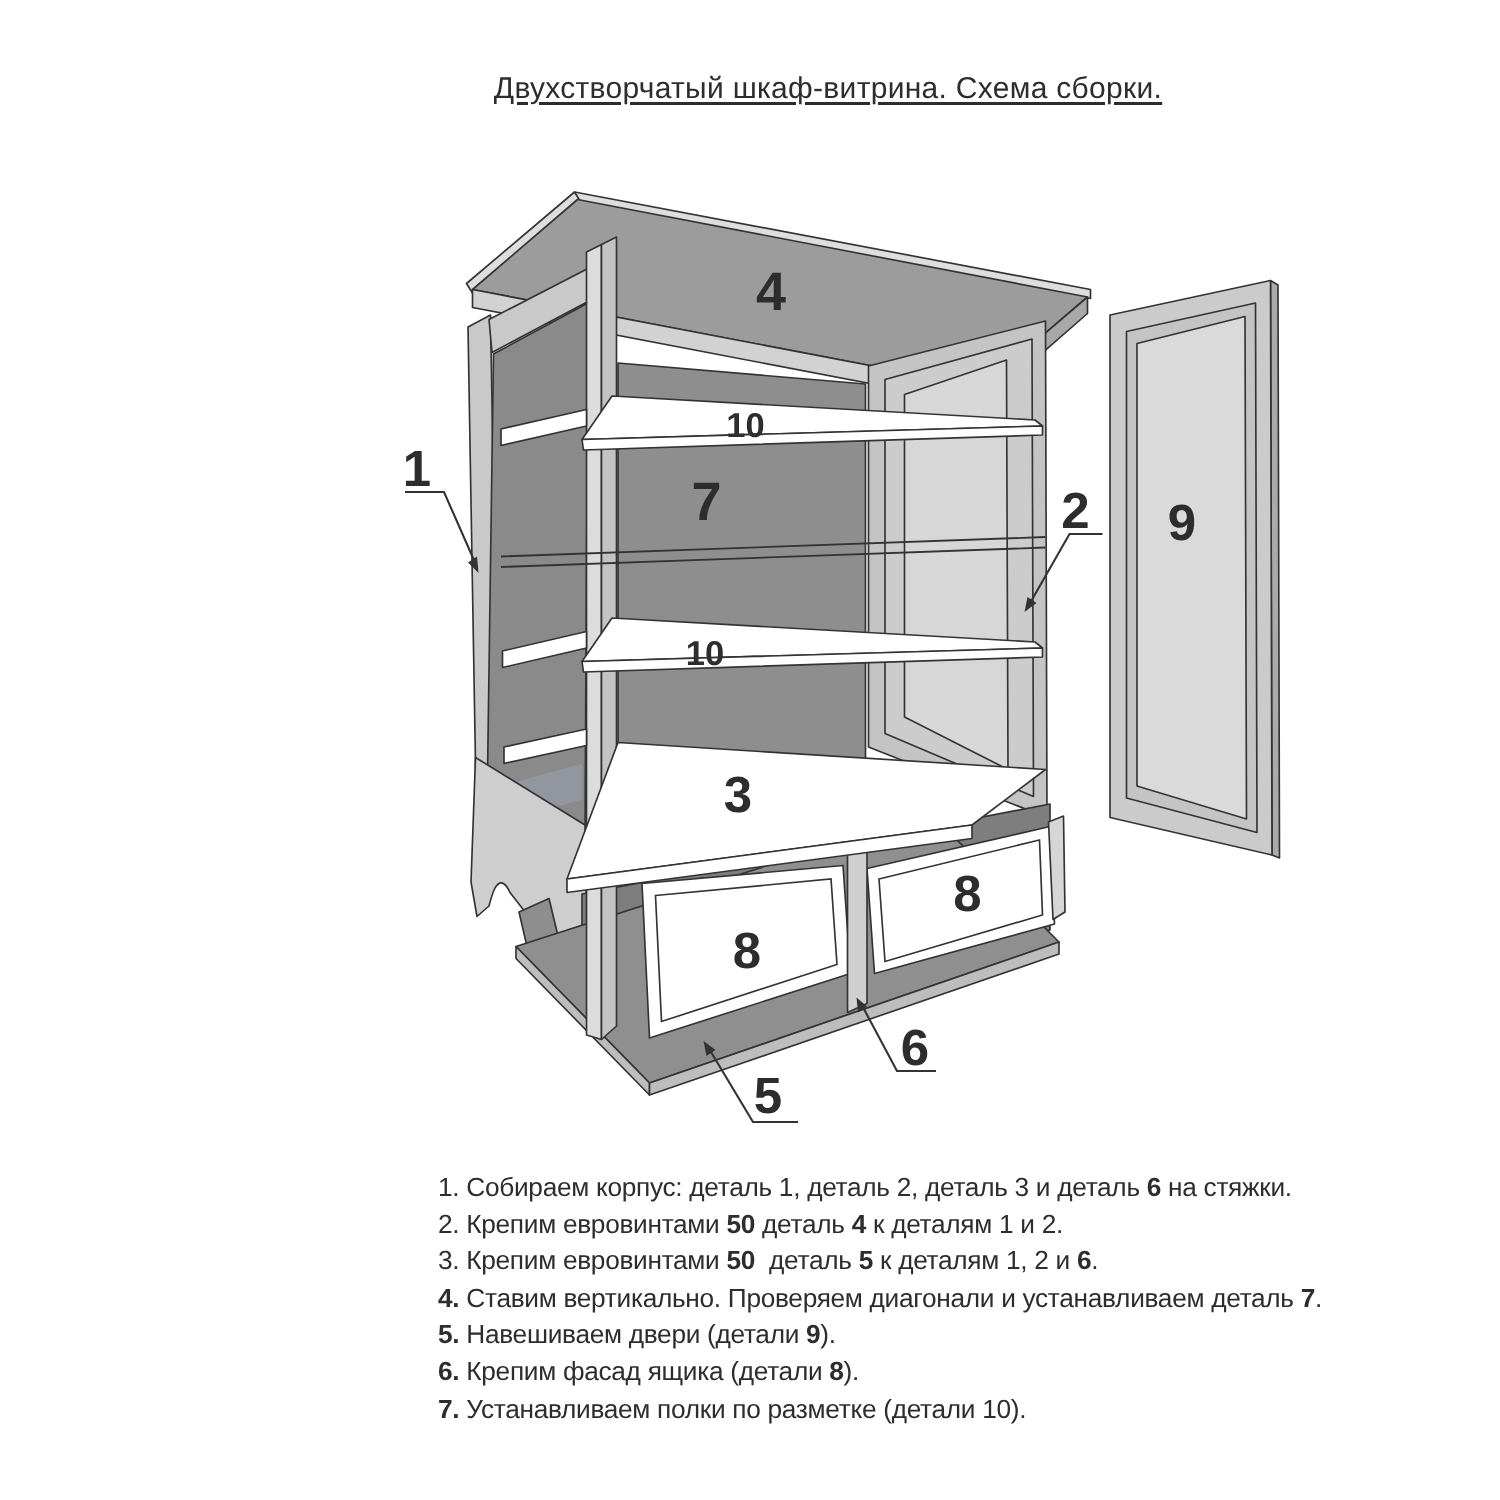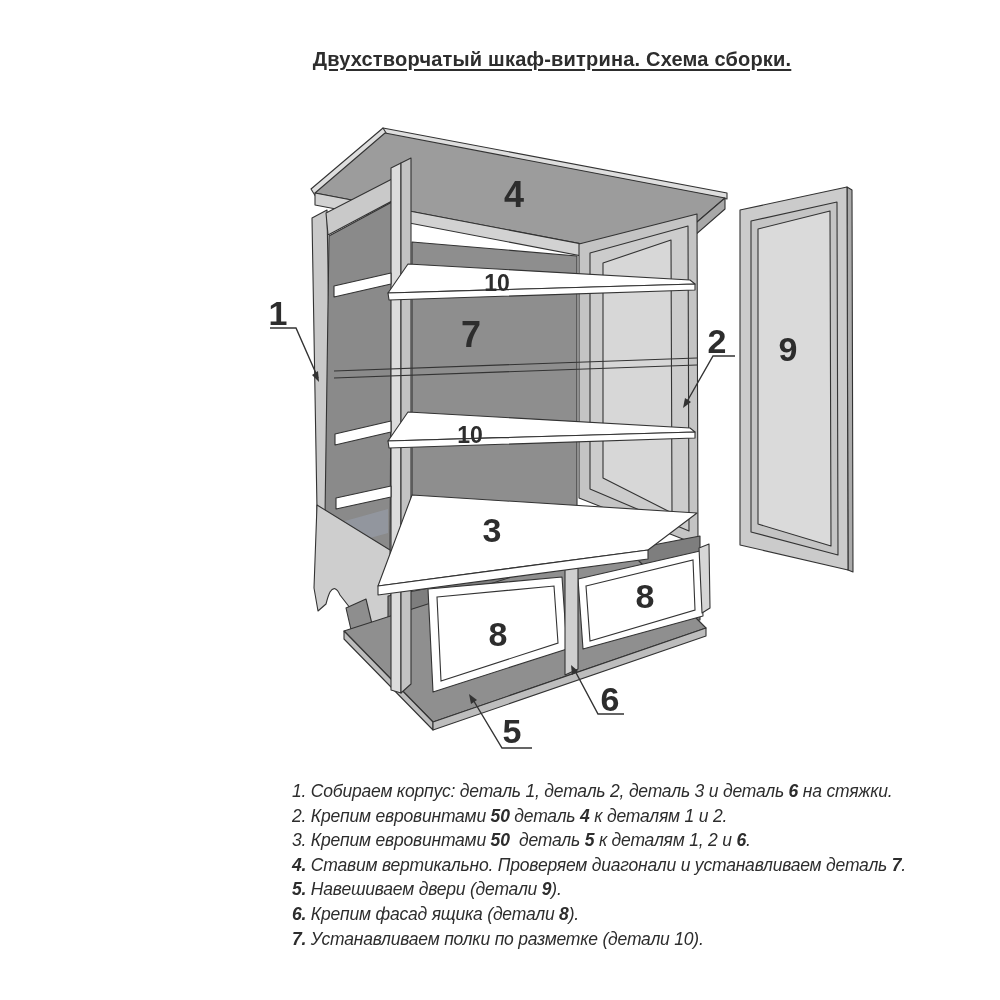--- a/index.html
+++ b/index.html
@@ -1,26 +1,26 @@
 <!DOCTYPE html>
 <html><head>
 <meta charset="utf-8">
 <style>
   html,body{margin:0;padding:0;background:#ffffff;}
   body{width:1000px;height:1000px;position:relative;overflow:hidden;
        font-family:"Liberation Sans",sans-serif;color:#2d2d2d;}
   .title{position:absolute;top:48px;left:104px;width:896px;text-align:center;
-         font-size:20px;font-weight:700;letter-spacing:.2px;
+         font-size:20px;font-weight:400;letter-spacing:.2px;
          text-decoration:underline;text-underline-offset:3px;color:#2d2d2d;}
   svg{position:absolute;left:0;top:0;}
   .instructions{position:absolute;left:292px;top:779px;font-size:17.5px;
                 line-height:24.6px;letter-spacing:-.2px;color:#2d2d2d;
                 white-space:pre-wrap;}
   .instructions .b{font-weight:700;}
-  .ln{height:24.6px;font-style:italic;}
+  .ln{height:24.6px;}
   text{font-family:"Liberation Sans",sans-serif;font-weight:600;fill:#2d2d2d;}
   .ol{stroke:#333;stroke-width:1.1;stroke-linejoin:round;}
   .leader{stroke:#333;stroke-width:1.4;fill:none;}
 </style>
 </head>
 <body>
 
 <div class="title">Двухстворчатый шкаф-витрина. Схема сборки.</div>
 
 <svg width="1000" height="1000" viewBox="0 0 1000 1000">

